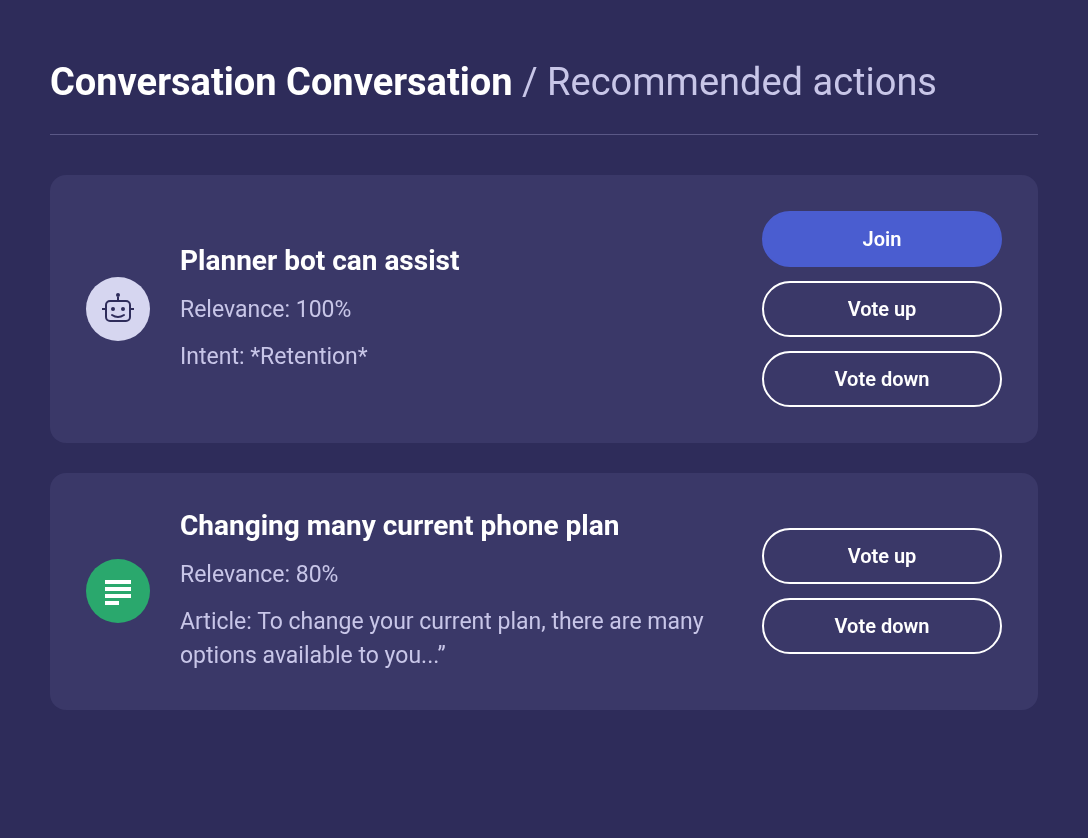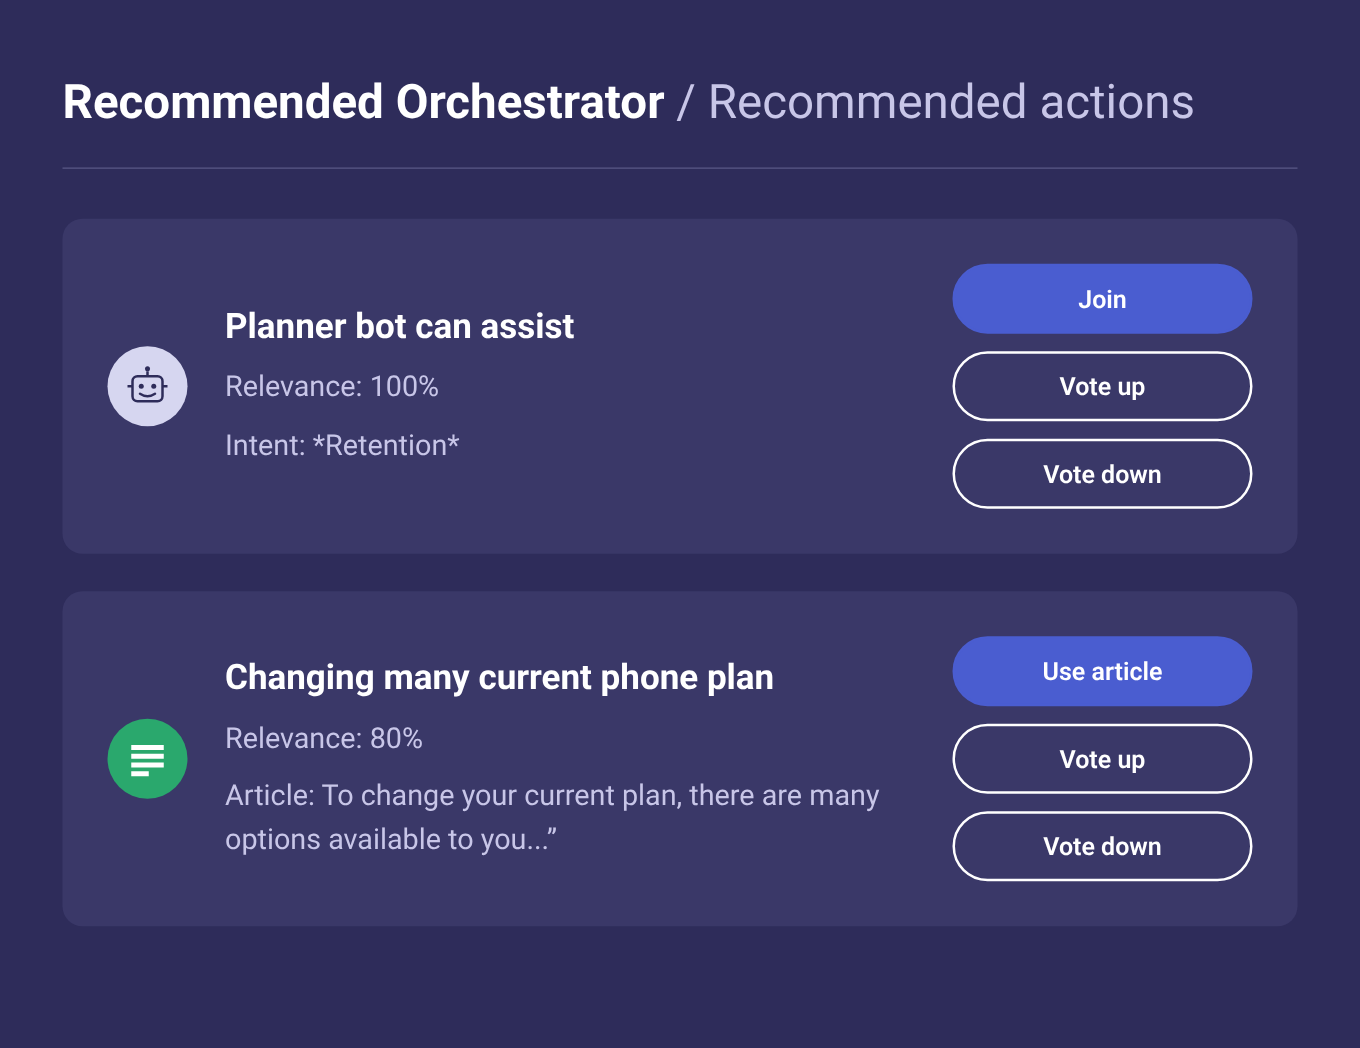--- a/index.html
+++ b/index.html
@@ -110,21 +110,21 @@
     .article-svg {
       width: 38px;
       height: 38px;
     }
   </style>
 </head>
 <body>
 
 <div class="header">
   <h1 class="header-title">
-    <span class="header-title-bold">Recommended Orchestrator</span><span> / Recommended actions</span>
+    <span class="header-title-bold">Conversation Conversation</span><span> / Recommended actions</span>
   </h1>
 </div>
 
 <hr class="divider">
 
 <div class="card">
   <div class="card-icon-wrap bot-bg">
     <svg class="bot-svg" viewBox="0 0 40 40" fill="none" stroke="#2e2c5a" stroke-width="2">
       <circle cx="20" cy="6" r="2" fill="#2e2c5a" stroke="none"></circle>
       <line x1="20" y1="8" x2="20" y2="12"></line>
@@ -160,17 +160,16 @@
     </svg>
   </div>
   <div class="card-content">
     <div class="card-title">Changing many current phone plan</div>
     <div class="card-meta">
       <div class="meta-line">Relevance: 80%</div>
       <div>Article: To change your current plan, there are many options available to you...”</div>
     </div>
   </div>
   <div class="card-actions">
-    <button class="btn btn-primary">Use article</button>
     <button class="btn">Vote up</button>
     <button class="btn">Vote down</button>
   </div>
 </div>
 
 </body></html>

